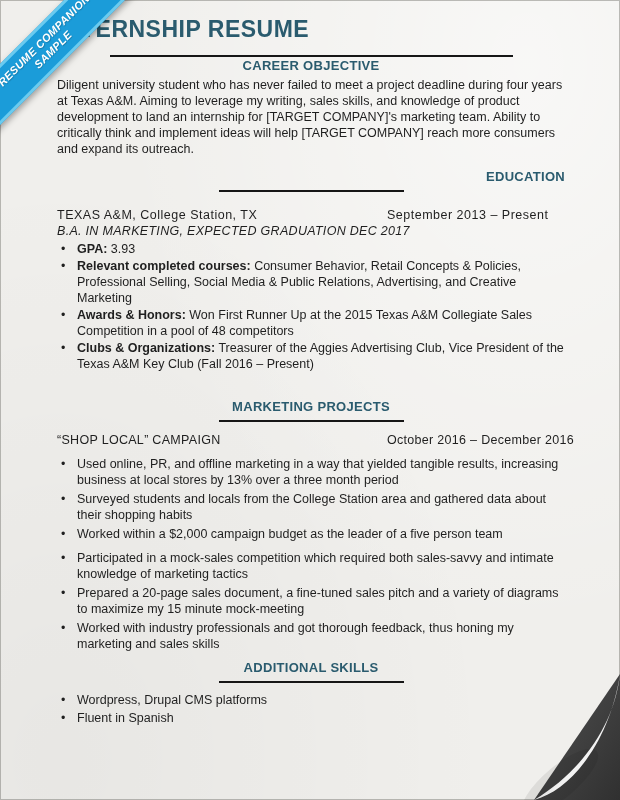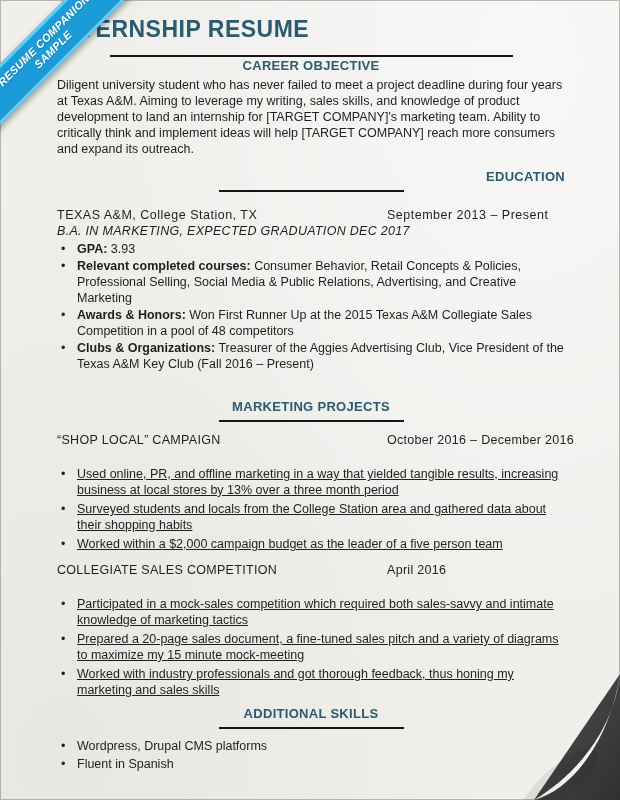--- a/index.html
+++ b/index.html
@@ -34,21 +34,21 @@
   .row .org{white-space:nowrap;}
   .row .date{position:absolute;left:330px;top:0;white-space:nowrap;}
   .row-tight{margin-top:8px;}
   .row-proj{margin-top:10px;letter-spacing:0.3px;}
   .degree{font-style:italic;letter-spacing:0.3px;}
   ul{margin:0;padding:0;list-style:none;}
   li{position:relative;padding-left:20px;}
   li::before{content:"\2022";position:absolute;left:4px;top:0;}
   .edu-list{margin-top:2px;}
   .edu-list li{margin-bottom:1px;}
-  .proj-list{margin-top:18px;text-decoration:underline;}
+  .proj-list{margin-top:8px;}
   .proj-list li{margin-bottom:3px;}
   .skills-list{margin-top:9px;}
   .skills-list li{margin-bottom:2px;}
   .b{font-weight:bold;}
   .justify{text-align:justify;}
   
   .ribbon{
     position:absolute;top:24px;left:-56px;width:210px;z-index:5;
     transform:rotate(-45deg);
     background:#1b9cd9;
@@ -104,24 +104,20 @@
     <div class="row row-proj">
       <span class="org">“SHOP LOCAL” CAMPAIGN</span>
       <span class="date">October 2016 – December 2016</span>
     </div>
     <ul class="proj-list">
       <li>Used online, PR, and offline marketing in a way that yielded tangible results, increasing business at local stores by 13% over a three month period</li>
       <li>Surveyed students and locals from the College Station area and gathered data about their shopping habits</li>
       <li>Worked within a $2,000 campaign budget as the leader of a five person team</li>
     </ul>
 
-    <div class="row row-proj row-tight">
-      <span class="org">COLLEGIATE SALES COMPETITION</span>
-      <span class="date">April 2016</span>
-    </div>
     <ul class="proj-list">
       <li>Participated in a mock-sales competition which required both sales-savvy and intimate knowledge of marketing tactics</li>
       <li>Prepared a 20-page sales document, a fine-tuned sales pitch and a variety of diagrams to maximize my 15 minute mock-meeting</li>
       <li>Worked with industry professionals and got thorough feedback, thus honing my marketing and sales skills</li>
     </ul>
 
     <h2 class="h2-skills">ADDITIONAL SKILLS</h2>
     <div class="rule"></div>
 
     <ul class="skills-list">

